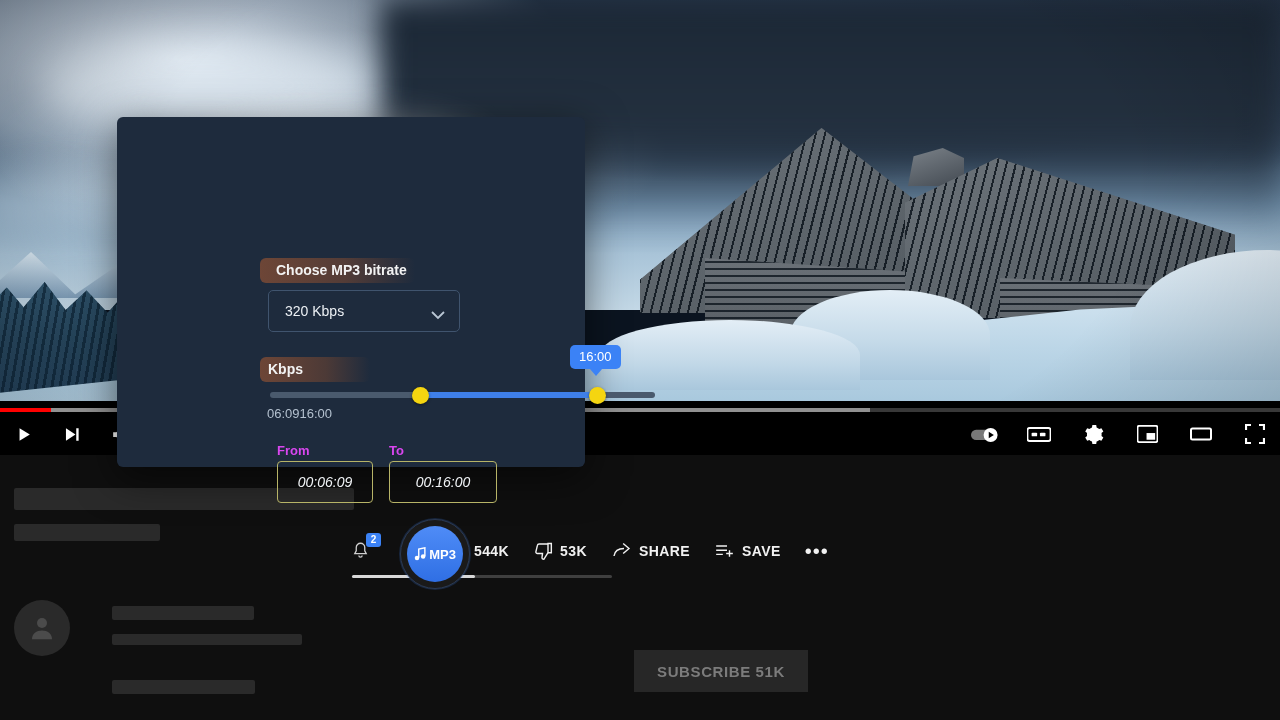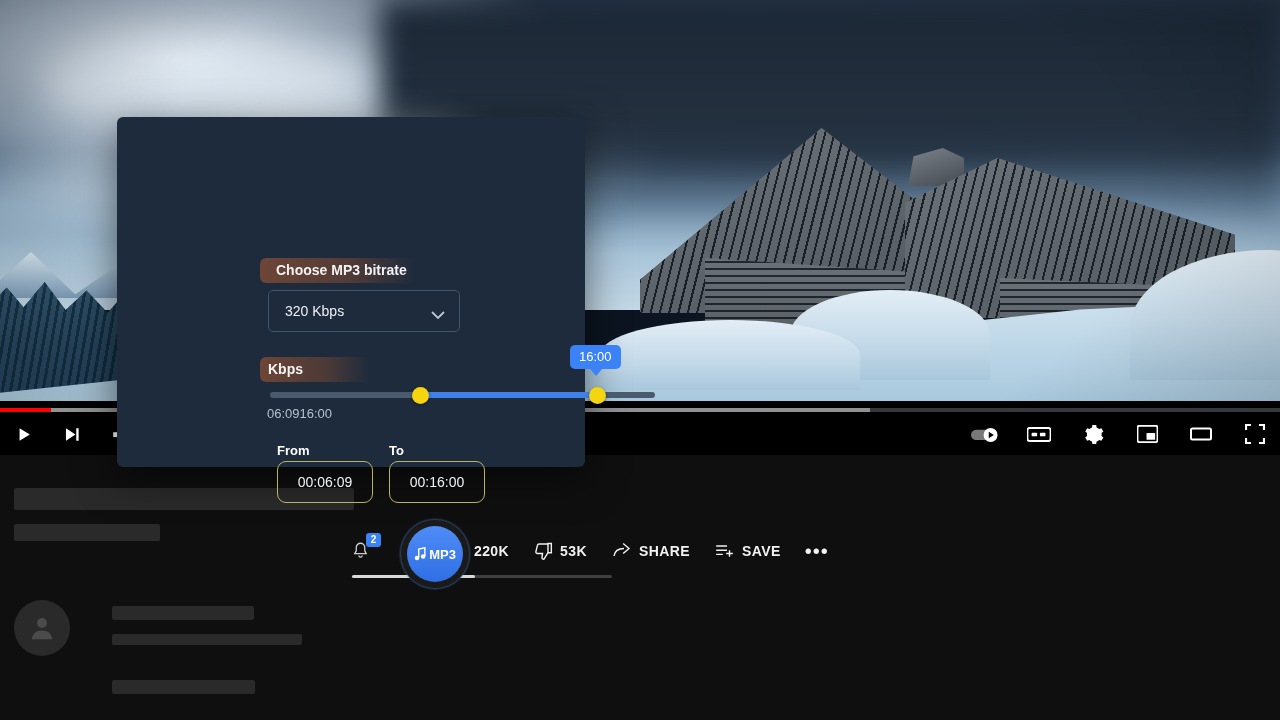--- a/index.html
+++ b/index.html
@@ -282,32 +282,32 @@
     font-size: 13px;
   }
   .bubble::after {
     content: ""; position: absolute; left: 50%; margin-left: -5px; bottom: -7px;
     border-left: 6px solid transparent; border-right: 6px solid transparent;
     border-top: 7px solid #3b82f6;
   }
 
   
   .field-label {
-    position: absolute; color: #ffffff; font-size: 13px; font-weight: bold;
+    position: absolute; color: #d946ef; font-size: 13px; font-weight: bold;
   }
   .lbl-from { left: 160px; top: 326px; }
   .lbl-to { left: 272px; top: 326px; }
   .field-box {
     position: absolute; height: 42px;
-    border: 1px solid #b7b467; border-radius: 9px;
+    border: 1px solid #b7b467; border-radius: 4px;
     background: transparent; color: #f0f3f6; font-size: 14px;
-    display: flex; align-items: center; justify-content: center;
+    display: flex; align-items: center; justify-content: center; font-style: italic;
   }
   .box-from { left: 160px; top: 344px; width: 96px; }
-  .box-to { left: 272px; top: 344px; width: 96px; }
+  .box-to { left: 272px; top: 344px; width: 108px; }
 
   .dl-btn {
     position: absolute; left: 436px; top: 408px; width: 129px; height: 40px;
     background: linear-gradient(180deg, #5b8ef5 0%, #2f6fe4 100%);
     border: none; border-radius: 5px;
     color: #fff; font-size: 15px; font-weight: bold;
     cursor: pointer;
     font-family: "Liberation Sans", sans-serif;
   }
 </style>
@@ -426,20 +426,21 @@
       </div>
       <div class="channel-lines">
         <div class="skel sk-ch1"></div>
         <div class="skel sk-ch2"></div>
         <div class="skel sk-ch3"></div>
       </div>
     </div>
 
   </div>
 
+  <div class="subscribe-btn">SUBSCRIBE 51K</div>
 
   <div class="underline-bar">
     <div class="underline-fill"></div>
   </div>
 
   <div class="action-row">
     <div class="bell-wrap">
       <svg width="17" height="18" viewBox="0 0 20 22">
         <path d="M10 1.5a5.2 5.2 0 0 0-5.2 5.2v4.1L3 14.2h14l-1.8-3.4V6.7A5.2 5.2 0 0 0 10 1.5Z" fill="none" stroke="#cfcfcf" stroke-width="1.6"></path>
         <path d="M8 16.5a2 2 0 0 0 4 0" fill="none" stroke="#cfcfcf" stroke-width="1.6"></path>
@@ -447,21 +448,21 @@
       <span class="bell-badge">2</span>
     </div>
 
     <div style="width:70px"></div>
 
     <div class="act">
       <svg width="20" height="20" viewBox="0 0 24 24">
         <path d="M2 10h4v11H2z"></path>
           <path d="M6 10 11 2c1.6 0 2.4 1 2.2 2.4L12.6 9h6.1c1.3 0 2.1 1.1 1.8 2.3l-1.8 7.4c-.2 1-1 1.8-2 1.8H6"></path>
       </svg>
-      <span>220K</span>
+      <span>544K</span>
     </div>
 
     <div class="act">
       <svg width="20" height="20" viewBox="0 0 24 24">
         <path d="M18 14h4V3h-4z"></path>
           <path d="M18 14 13 22c-1.6 0-2.4-1-2.2-2.4L11.4 15H5.3c-1.3 0-2.1-1.1-1.8-2.3l1.8-7.4c.2-1 1-1.8 2-1.8H18"></path>
       </svg>
       <span>53K</span>
     </div>
 

